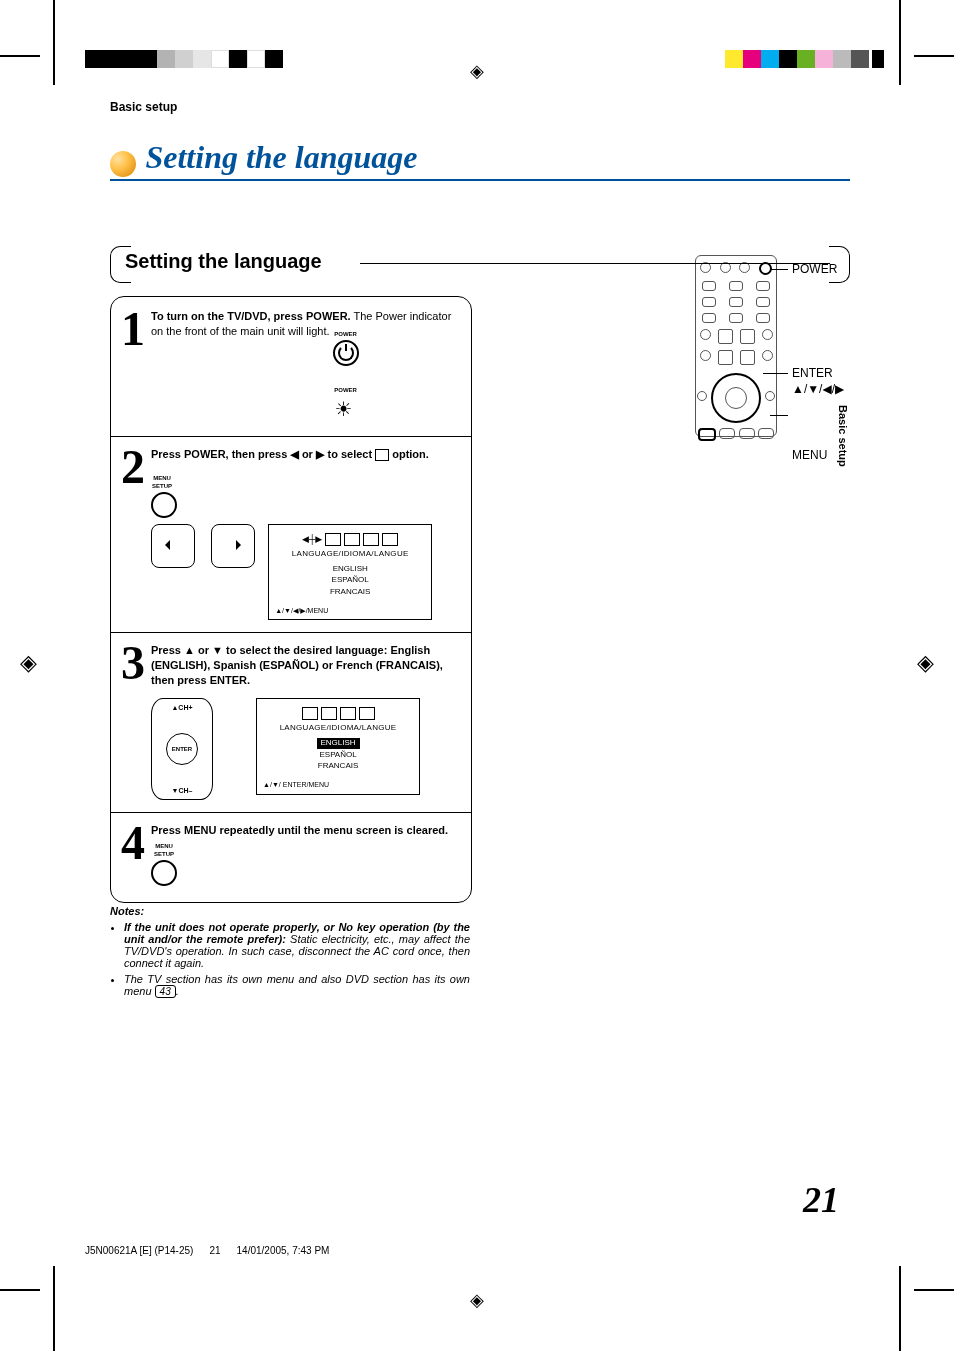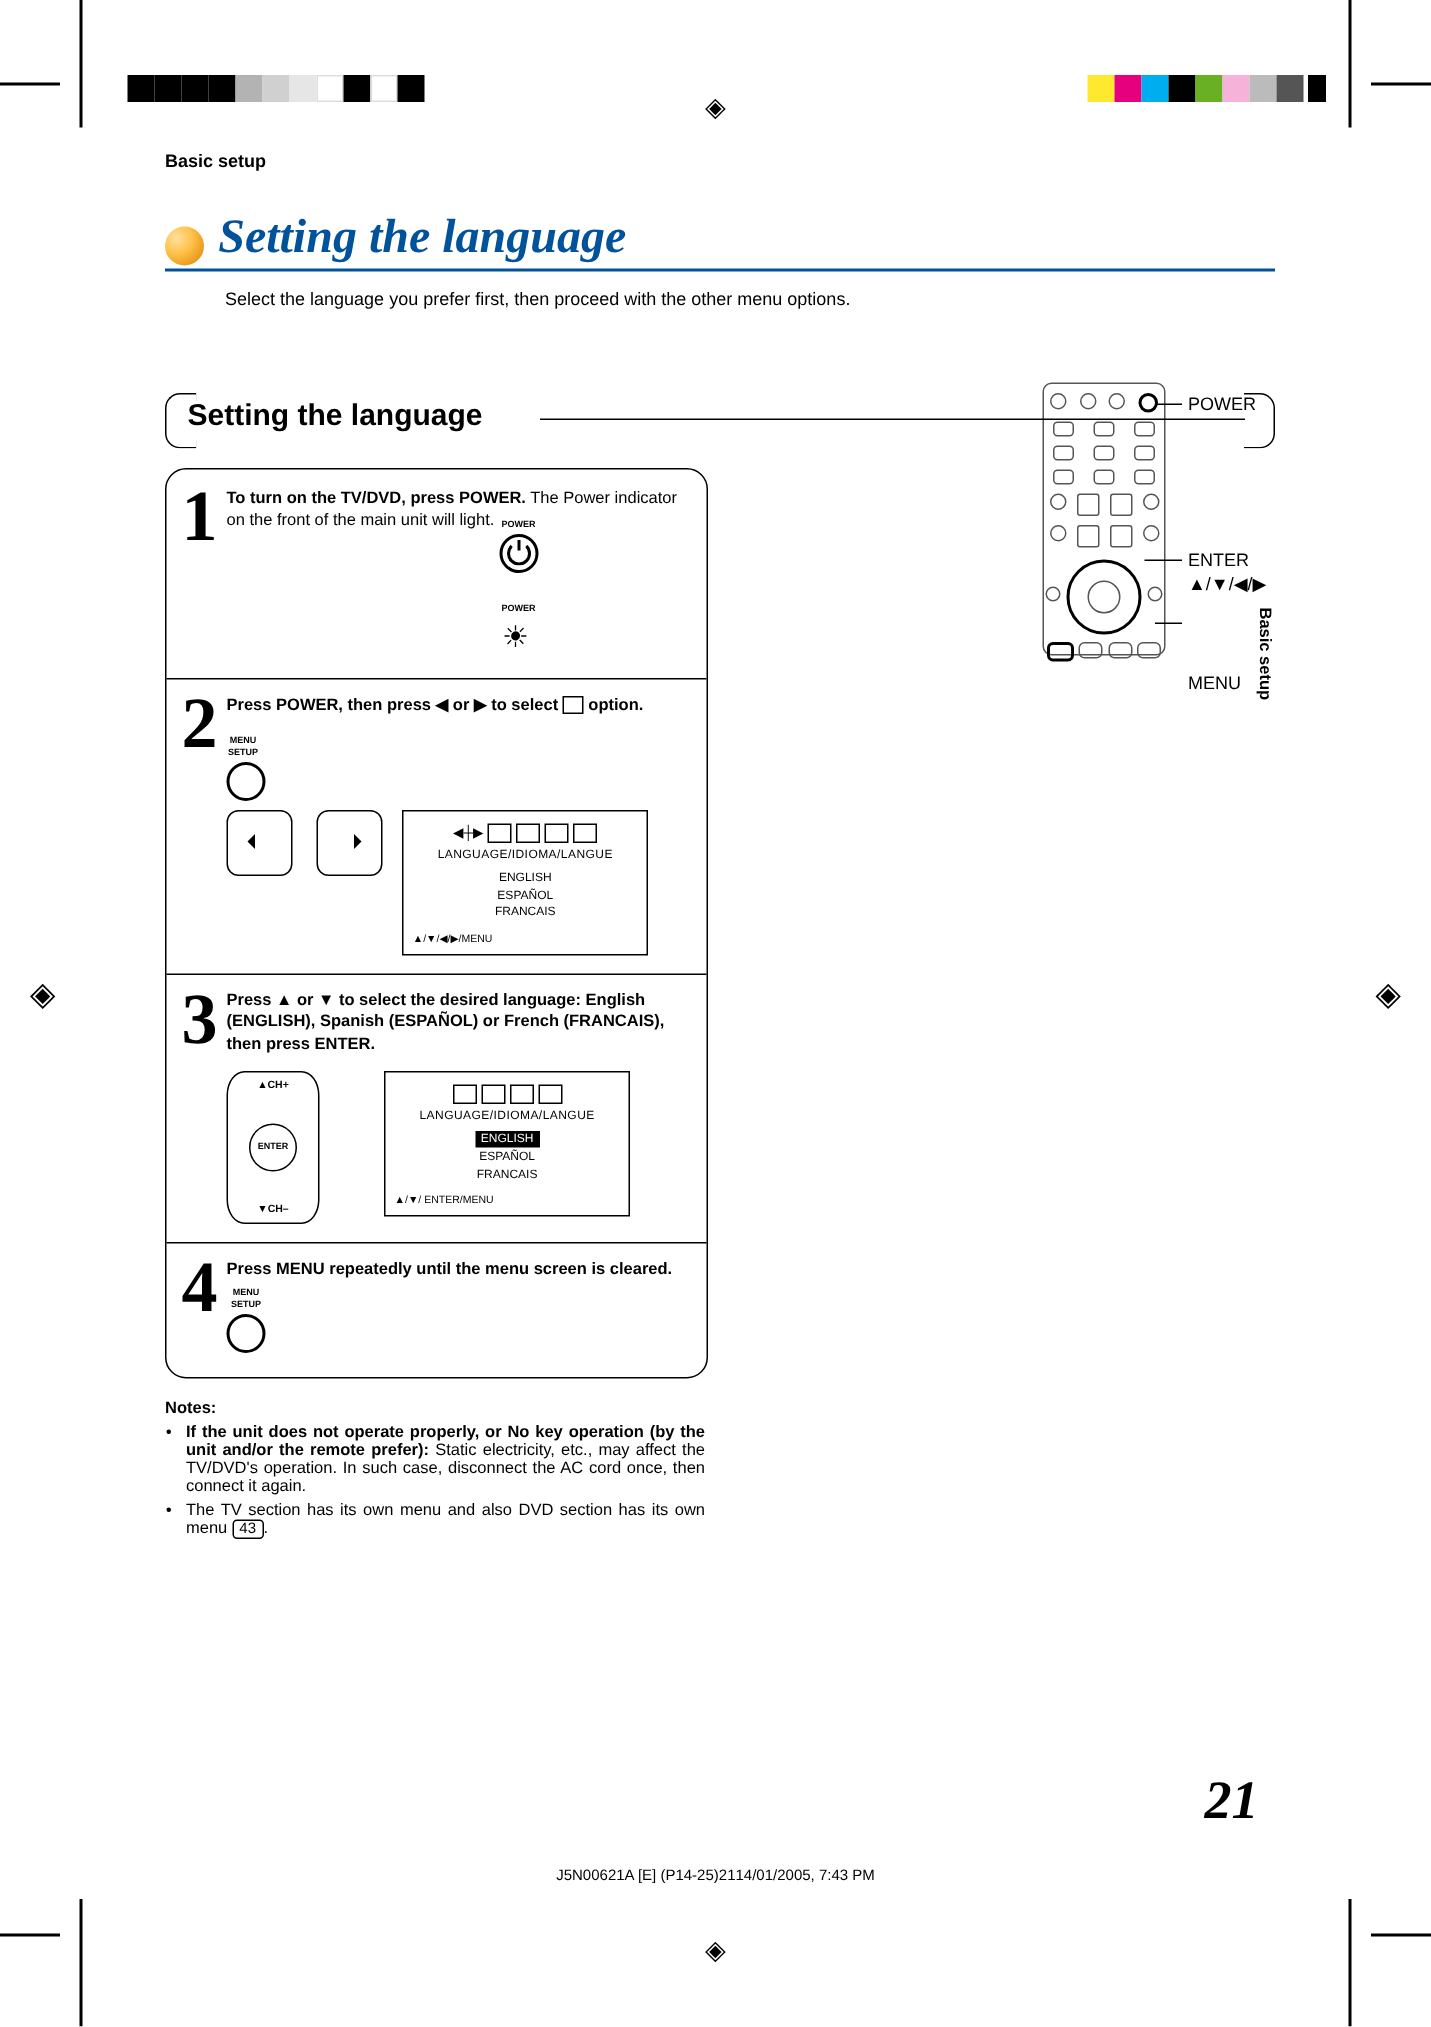--- a/index.html
+++ b/index.html
@@ -78,29 +78,29 @@
   .screen-box { display:inline-block; width:150px; border:1px solid #000; padding:8px 6px 4px; font-size:8px; text-align:center; vertical-align:top; margin-left:10px; }
   .screen-icons { display:flex; justify-content:center; gap:3px; margin-bottom:3px; }
   .scr-ic { width:14px; height:11px; border:1px solid #000; font-size:6px; text-align:center; }
   .screen-title { font-size:8px; letter-spacing:0.3px; margin-bottom:4px; }
   .screen-list div { font-size:8px; margin:1px 0; }
   .screen-list .sel { background:#000; color:#fff; display:inline-block; padding:0 4px; }
   .screen-foot { text-align:left; font-size:7px; margin-top:8px; }
   .dpad-updown { width:60px; height:100px; border:1px solid #000; border-radius:12px/16px; position:relative; display:inline-block; vertical-align:top; }
   .enter-btn { position:absolute; left:50%; top:50%; transform:translate(-50%,-50%); width:30px;height:30px; border:1px solid #000; border-radius:50%; font-size:6px; font-weight:bold; text-align:center; line-height:30px; }
   
-  .notes { width:360px; font-size:11px; margin-top:14px; }
+  .notes { width:360px; font-size:11px; margin-top:2px;font-style:italic; }
   .notes-h { font-weight:bold; margin-bottom:4px; }
   .notes ul { margin:0; padding-left:14px; }
   .notes li { margin-bottom:4px; text-align:justify; }
   .page-ref { display:inline-block; border:1px solid #000; border-radius:3px; padding:0 4px; font-size:10px; }
   
   .side-tab { position:absolute; right:105px; top:405px; writing-mode:vertical-rl; font-size:11px; font-weight:bold; }
   .big-page { position:absolute; right:115px; bottom:130px; font-size:36px; font-weight:bold; font-style:italic; font-family:"Times New Roman",serif; }
-  .footer { position:absolute; left:85px; bottom:95px; right:85px; font-size:10px; display:flex; justify-content:center; }
+  .footer { position:absolute; left:85px; bottom:95px; right:85px; font-size:10px; display:flex; justify-content:flex-start;gap:16px; }
   .bottom-mark { position:absolute; left:50%; bottom:40px; transform:translateX(-50%); font-size:18px; }
   .clr-y{background:#ffe92e;}.clr-m{background:#e6007e;}.clr-c{background:#00aeef;}.clr-g{background:#6ab023;}.clr-pk{background:#f7b2d9;}.clr-gr{background:#bbb;}.clr-dgr{background:#555;}
 </style>
 </head>
 <body>
 
 <div class="page">
 
   <div class="regbar">
     <div class="reg-left"></div>
@@ -145,21 +145,20 @@
     <div class="section-label">Basic setup</div>
 
     <div class="title-row">
       <div class="title-col">
         <div>
           <span class="sphere"></span>
           <span class="main-title">Setting the language</span>
         </div>
         <div class="title-underline"></div>
         <div class="intro">
-          <div>Select the language you prefer first, then proceed with the other menu options.</div>
         </div>
       </div>
     </div>
 
     <div class="remote-box">
       <div class="remote">
         <div class="row">
             <span class="btn c"></span>
             <span class="btn c"></span>
             <span class="btn c"></span>

